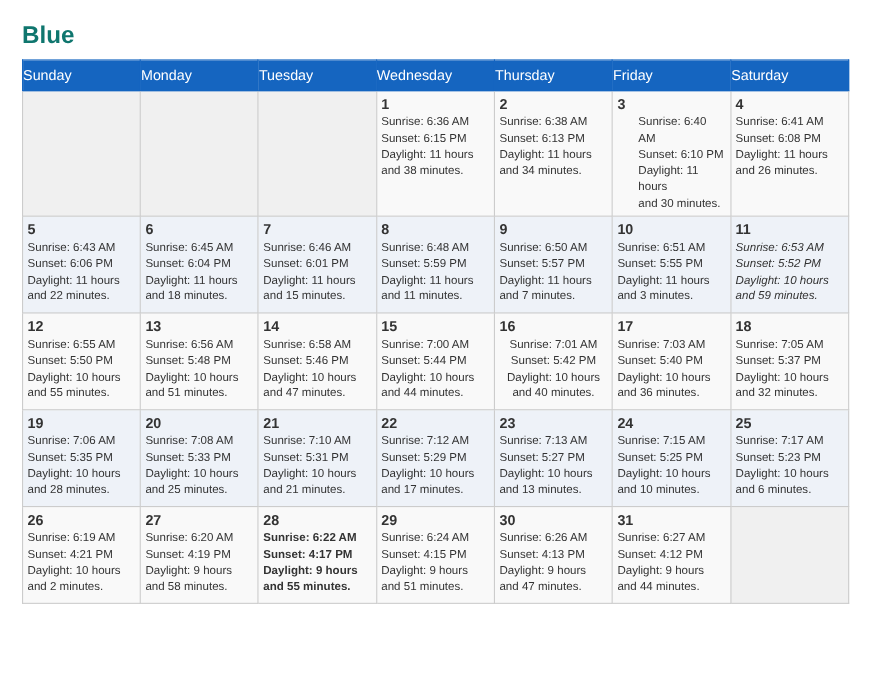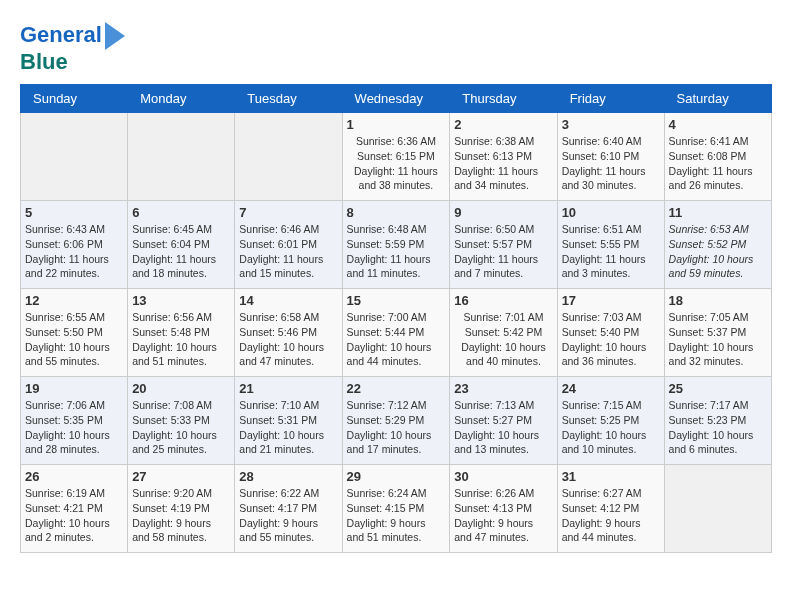--- a/index.html
+++ b/index.html
@@ -51,21 +51,21 @@
       color: #555;
     }
     table {
       width: 100%;
       border-collapse: collapse;
       font-size: 11px;
     }
     thead tr th {
       background-color: #1565c0;
       color: #fff;
-      padding: 6px 12px;
+      padding: 6px 0;
       text-align: left;
       font-size: 13px;
       font-weight: normal;
       border: 1px solid #1565c0;
     }
     tbody tr td {
       border: 1px solid #ccc;
       vertical-align: top;
       padding: 4px;
       width: 108px;
@@ -93,26 +93,20 @@
     .empty-cell {
       background-color: #f0f0f0 !important;
     }
   </style>
 </head>
 <body>
 
 <div class="header">
   <div class="logo">
     <div style="display:flex; flex-direction:column; align-items:flex-start;">
-      <div style="display:flex; align-items:center;">
-        <span class="logo-text">
-          <span>General</span>
-        </span>
-        <div class="logo-arrow"></div>
-      </div>
       <span class="logo-text" style="color:#0f766e; margin-left:0;">Blue</span>
     </div>
   </div>
   <div class="title-block">
     <div class="month-title"></div>
     <div class="subtitle"></div>
   </div>
 </div>
 
 <table>
@@ -127,35 +121,35 @@
         <th>Saturday</th>
       </tr>
   </thead>
   <tbody id="calendar-body">
   <tr>
         <td class="empty-cell"></td>
         <td class="empty-cell"></td>
         <td class="empty-cell"></td>
         <td>
           <span class="day-number">1</span>
-          <div class="day-info" style="white-space: pre-line; text-align: center;">Sunrise: 6:36 AM
+          <div class="day-info" style="white-space: pre-line;">Sunrise: 6:36 AM
 Sunset: 6:15 PM
 Daylight: 11 hours
 and 38 minutes.</div>
         </td>
         <td>
           <span class="day-number">2</span>
           <div class="day-info" style="white-space: pre-line;">Sunrise: 6:38 AM
 Sunset: 6:13 PM
 Daylight: 11 hours
 and 34 minutes.</div>
         </td>
         <td>
           <span class="day-number">3</span>
-          <div class="day-info" style="white-space: pre-line;">Sunrise: 6:40 AM
+          <div class="day-info" style="white-space: pre-line; margin-left: 19px;">Sunrise: 6:40 AM
 Sunset: 6:10 PM
 Daylight: 11 hours
 and 30 minutes.</div>
         </td>
         <td>
           <span class="day-number">4</span>
           <div class="day-info" style="white-space: pre-line;">Sunrise: 6:41 AM
 Sunset: 6:08 PM
 Daylight: 11 hours
 and 26 minutes.</div>
@@ -317,28 +311,28 @@
       <tr>
         <td>
           <span class="day-number">26</span>
           <div class="day-info" style="white-space: pre-line;">Sunrise: 6:19 AM
 Sunset: 4:21 PM
 Daylight: 10 hours
 and 2 minutes.</div>
         </td>
         <td>
           <span class="day-number">27</span>
-          <div class="day-info" style="white-space: pre-line;">Sunrise: 9:20 AM
+          <div class="day-info" style="white-space: pre-line;">Sunrise: 6:20 AM
 Sunset: 4:19 PM
 Daylight: 9 hours
 and 58 minutes.</div>
         </td>
         <td>
           <span class="day-number">28</span>
-          <div class="day-info" style="white-space: pre-line;">Sunrise: 6:22 AM
+          <div class="day-info" style="white-space: pre-line; font-weight: bold;">Sunrise: 6:22 AM
 Sunset: 4:17 PM
 Daylight: 9 hours
 and 55 minutes.</div>
         </td>
         <td>
           <span class="day-number">29</span>
           <div class="day-info" style="white-space: pre-line;">Sunrise: 6:24 AM
 Sunset: 4:15 PM
 Daylight: 9 hours
 and 51 minutes.</div>

